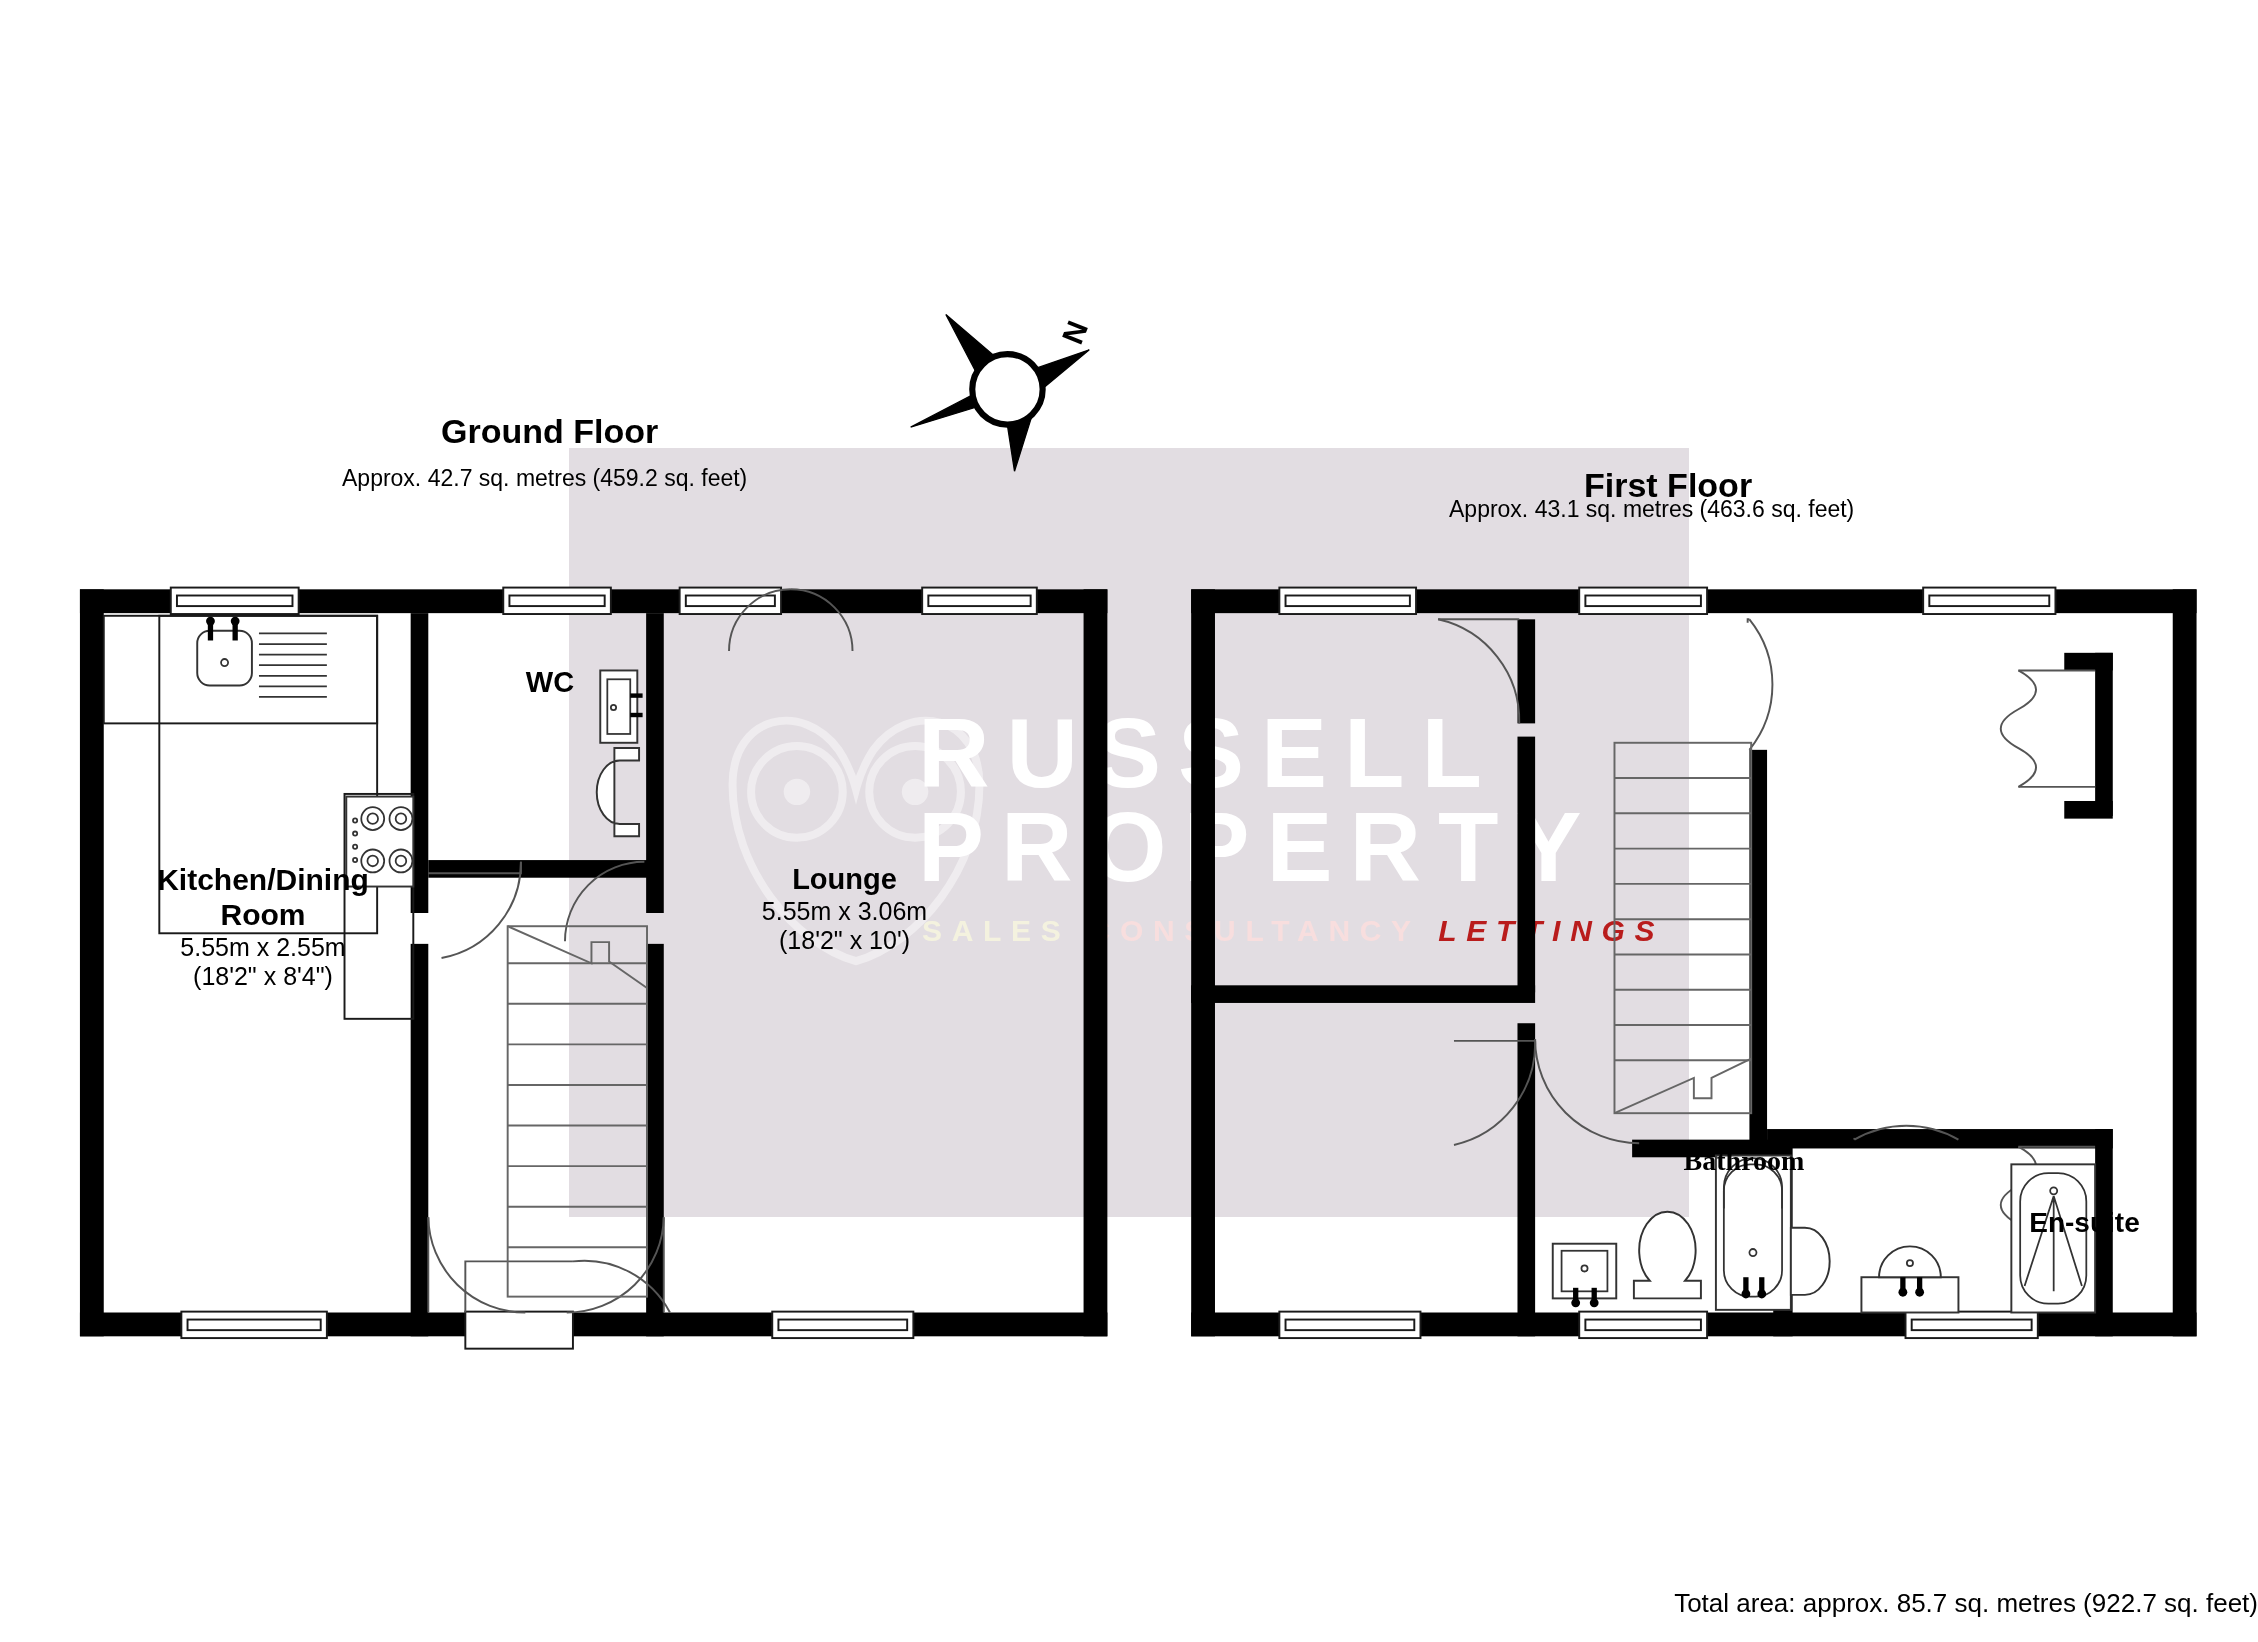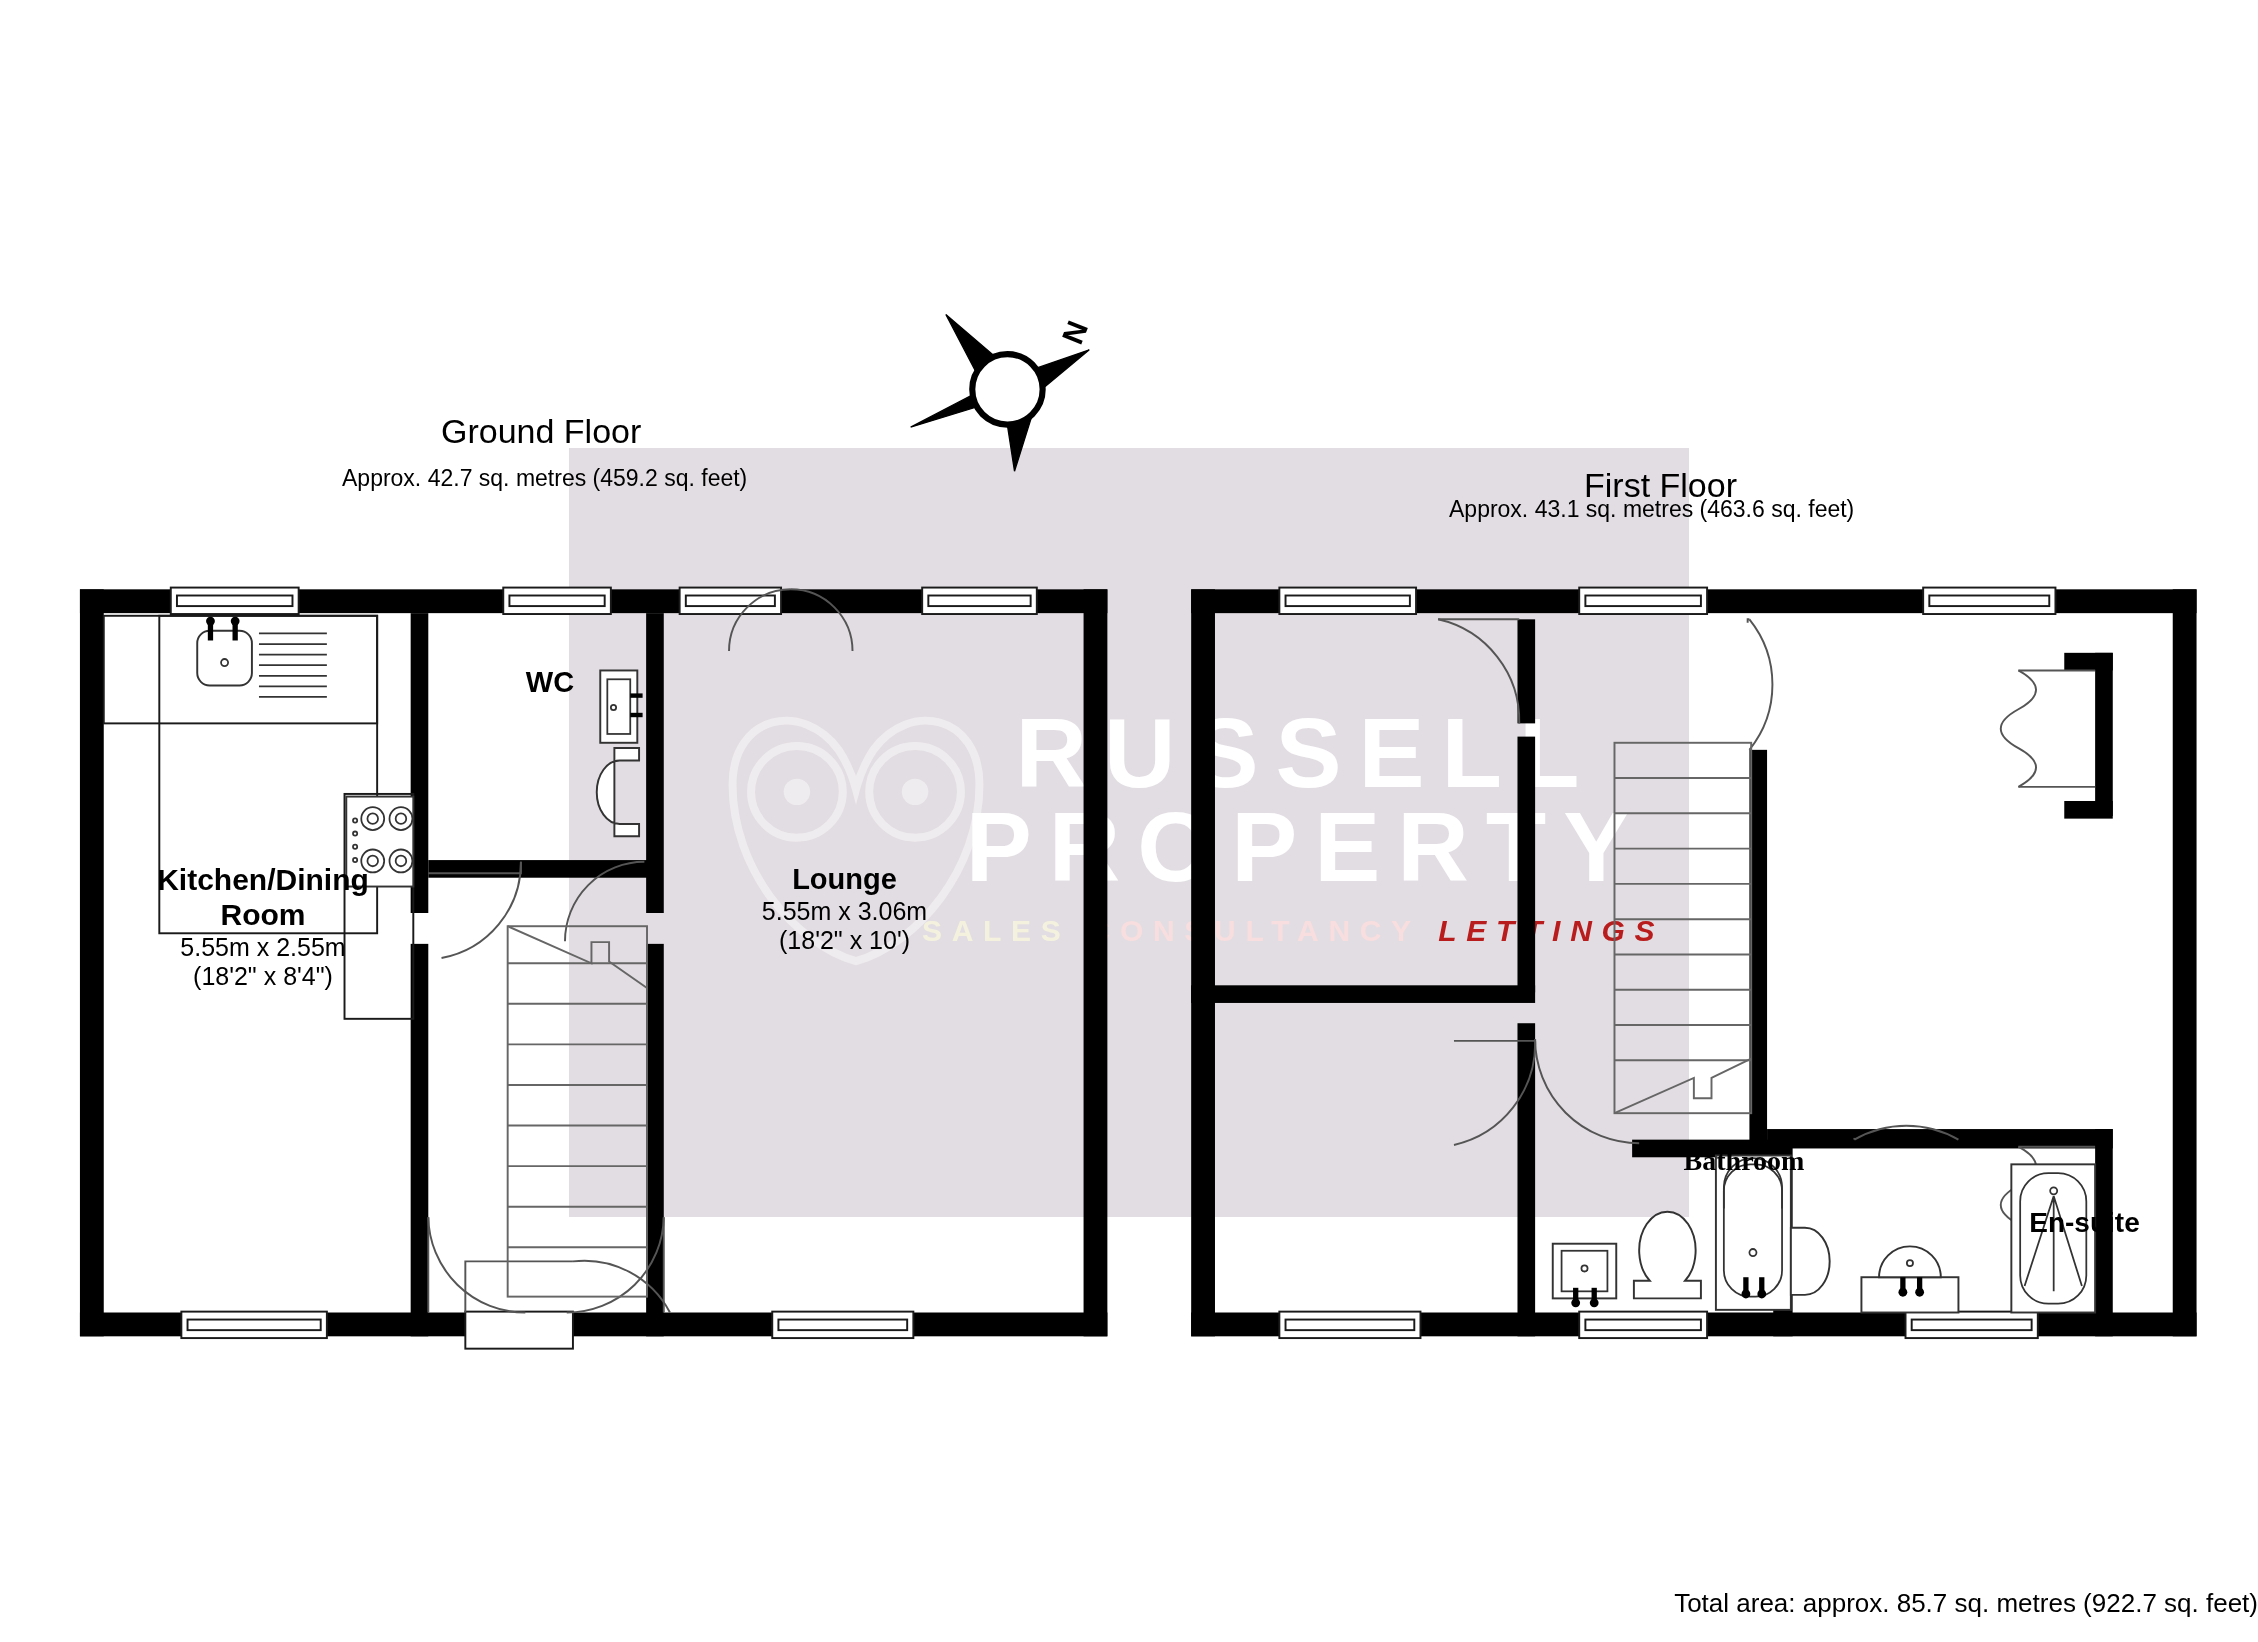--- a/index.html
+++ b/index.html
@@ -5,31 +5,31 @@
   html,body{margin:0;padding:0;background:#ffffff;}
   body{width:2258px;height:1643px;position:relative;overflow:hidden;
        font-family:"Liberation Sans","DejaVu Sans",sans-serif;color:#000;}
 
   #stage{position:absolute;inset:0;}
 
   
   .wm{position:absolute;pointer-events:none;}
   #wm-tint{left:569px;top:448px;width:1120px;height:769px;background:#e2dde2;}
   #wm-owl{left:706px;top:679px;width:300px;height:291px;opacity:.45;}
-  #wm-brand{left:918px;top:706px;width:776px;line-height:.95;text-align:center;}
+  #wm-brand{left:918px;top:706px;width:776px;line-height:.95;}
   #wm-brand .l1,#wm-brand .l2{color:#ffffff;font-weight:700;letter-spacing:17px;
         font-size:99px;display:block;}
   #wm-tag{left:922px;top:914px;width:776px;font-size:30px;font-weight:700;
         letter-spacing:9.7px;white-space:nowrap;}
   #wm-tag .s{color:#f4f2df;}
   #wm-tag .c{color:#f8dede;}
   #wm-tag .l{color:#b91c1c;font-style:italic;}
 
   
-  .floor-title{position:absolute;font-weight:400;font-size:34px;white-space:nowrap;}
+  .floor-title{position:absolute;font-weight:700;font-size:34px;white-space:nowrap;}
   .floor-sub{position:absolute;font-size:23px;white-space:nowrap;margin-top:8px;}
   #gf-title{left:441px;top:412px;}
   #gf-sub{left:342px;top:457px;}
   #ff-title{left:1584px;top:466px;}
   #ff-sub{left:1449px;top:488px;}
 
   
   .room{position:absolute;text-align:center;white-space:nowrap;}
   .room .nm{font-weight:700;font-size:29px;line-height:1.16;display:block;}
   .room .dm{font-size:25px;line-height:1.16;display:block;}

